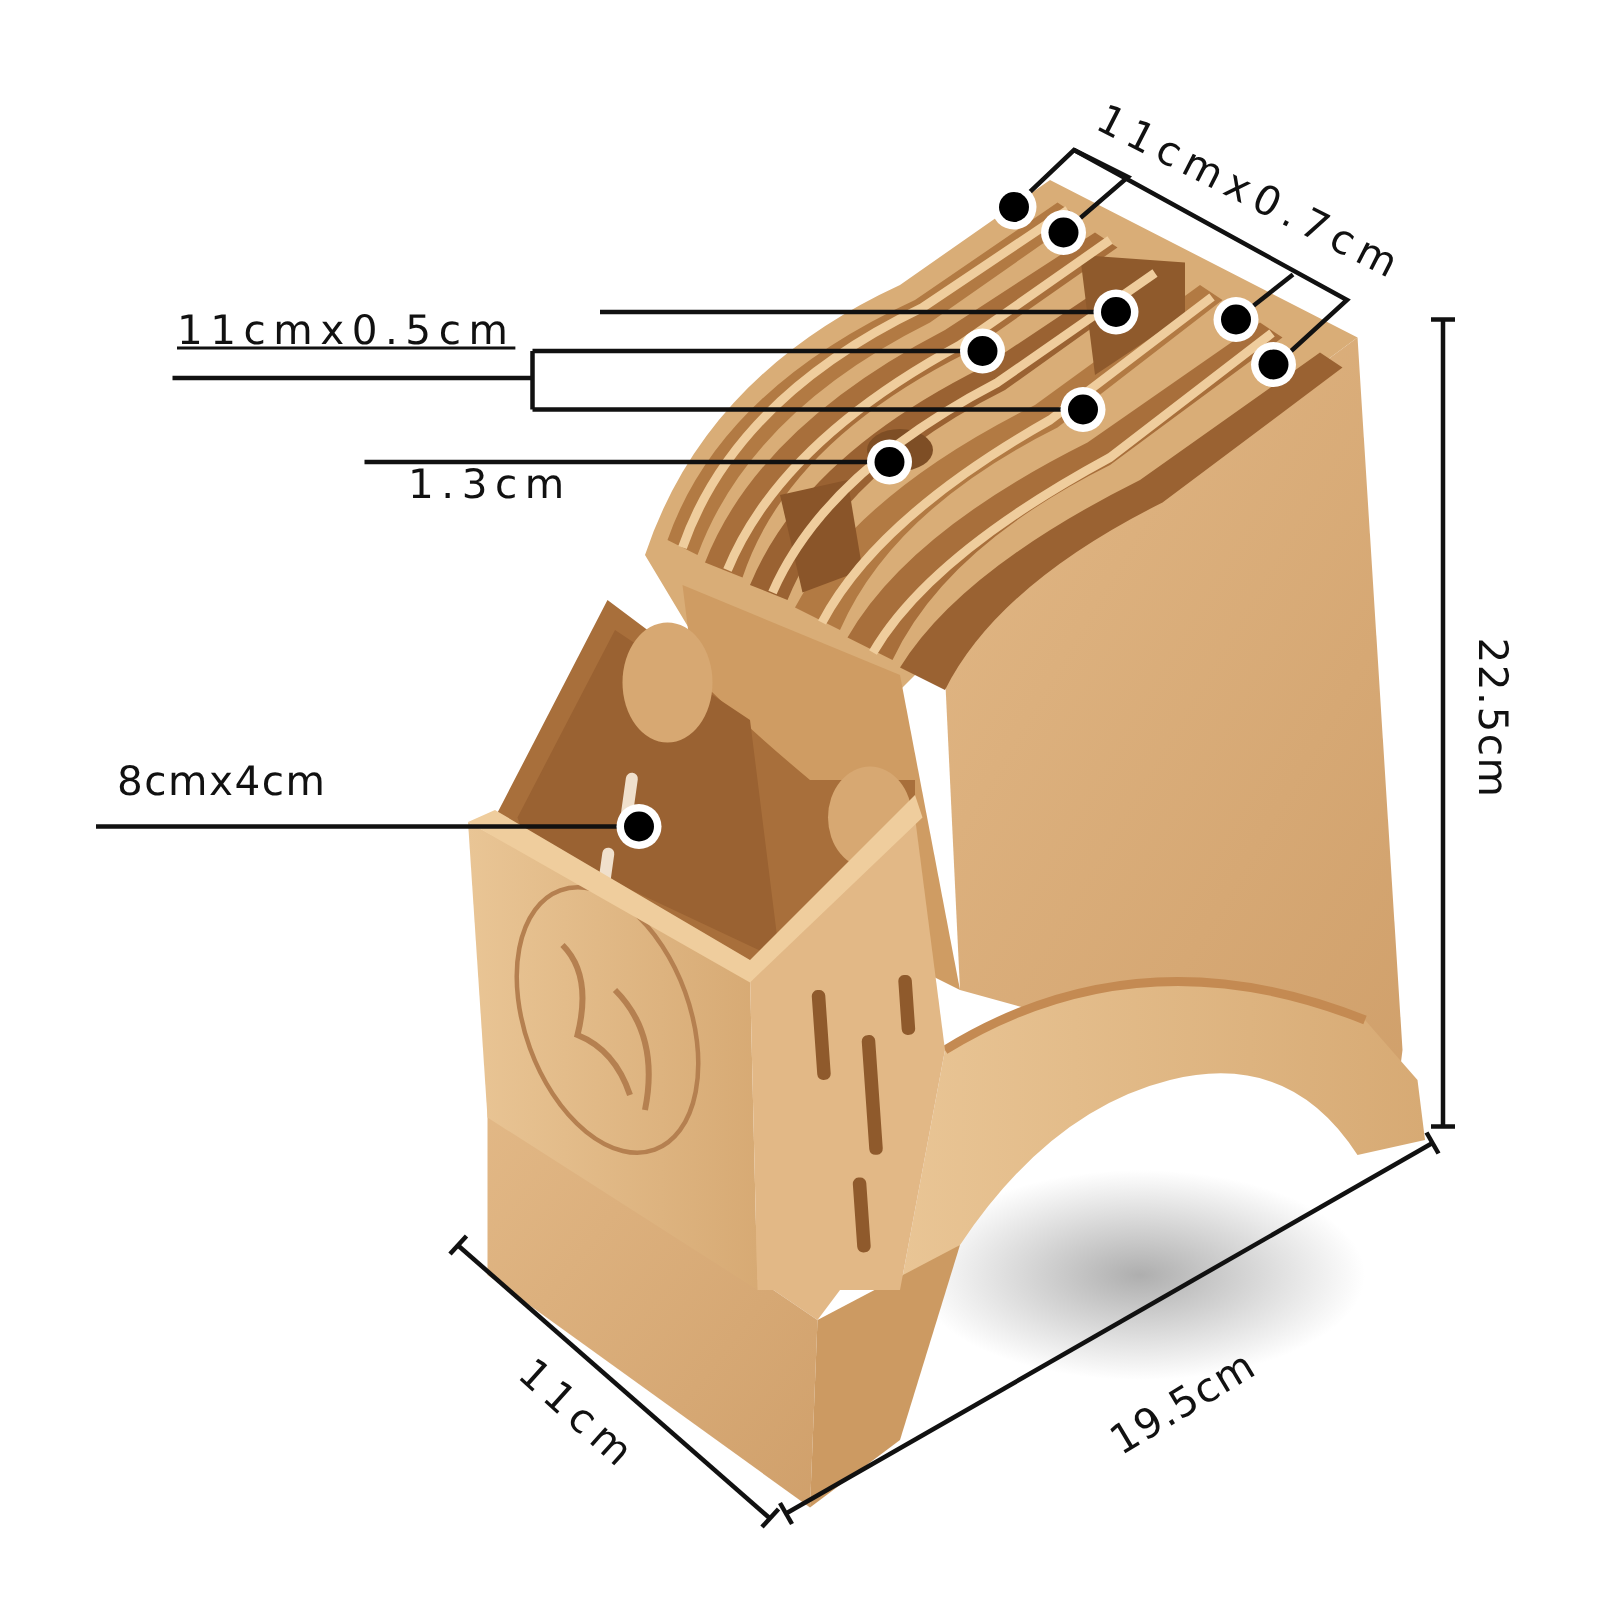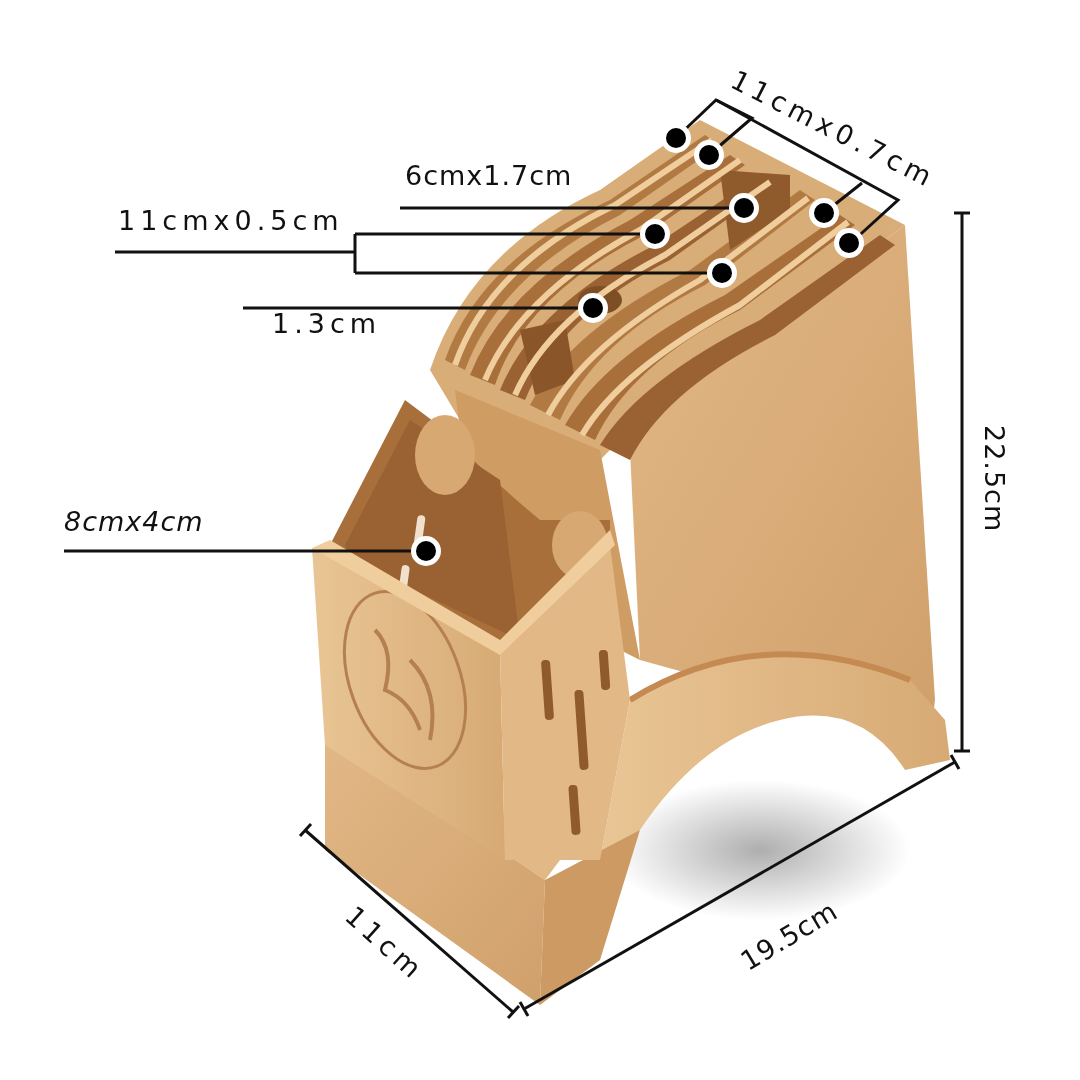--- a/index.html
+++ b/index.html
@@ -162,27 +162,26 @@
         </g>
       <g>
           <circle cx="426" cy="551" r="15" fill="#fff"></circle>
           <circle cx="426" cy="551" r="10" fill="#000"></circle>
         </g>
     </g>
   </svg>
 
   <div class="lbl wide rot" style="left:740px; top:64px; transform: rotate(27deg);">11cmx0.7cm</div>
 
-  <div class="lbl" style="left:405px; top:160px;">6cmx1.7cm</div>
 
-  <div class="lbl wide" style="left:118px; top:205px;">11cmx0.5cm</div>
+  <div class="lbl wide" style="left:118px; top:205px;text-decoration:underline;">11cmx0.5cm</div>
 
   <div class="lbl wide" style="left:272px; top:308px;">1.3cm</div>
 
-  <div class="lbl" style="left:64px; top:506px;font-style:italic;">8cmx4cm</div>
+  <div class="lbl" style="left:78px; top:506px;">8cmx4cm</div>
 
   <div class="lbl rot" style="left:1010px; top:425px; transform: rotate(90deg);">22.5cm</div>
 
   <div class="lbl wide rot" style="left:360px; top:900px; transform: rotate(42deg);">11cm</div>
 
   <div class="lbl rot" style="left:735px; top:950px; transform: rotate(-31deg);">19.5cm</div>
 
 </div>
 
 </body></html>

